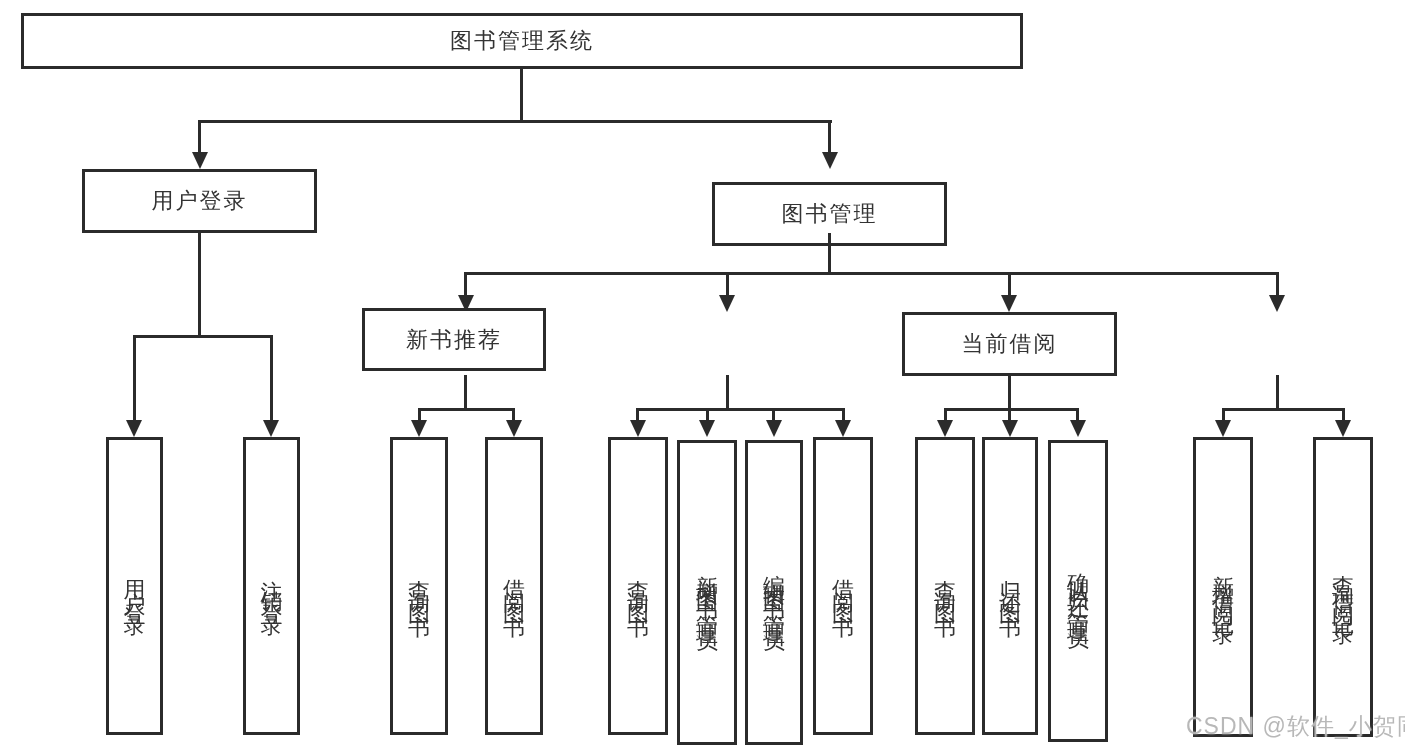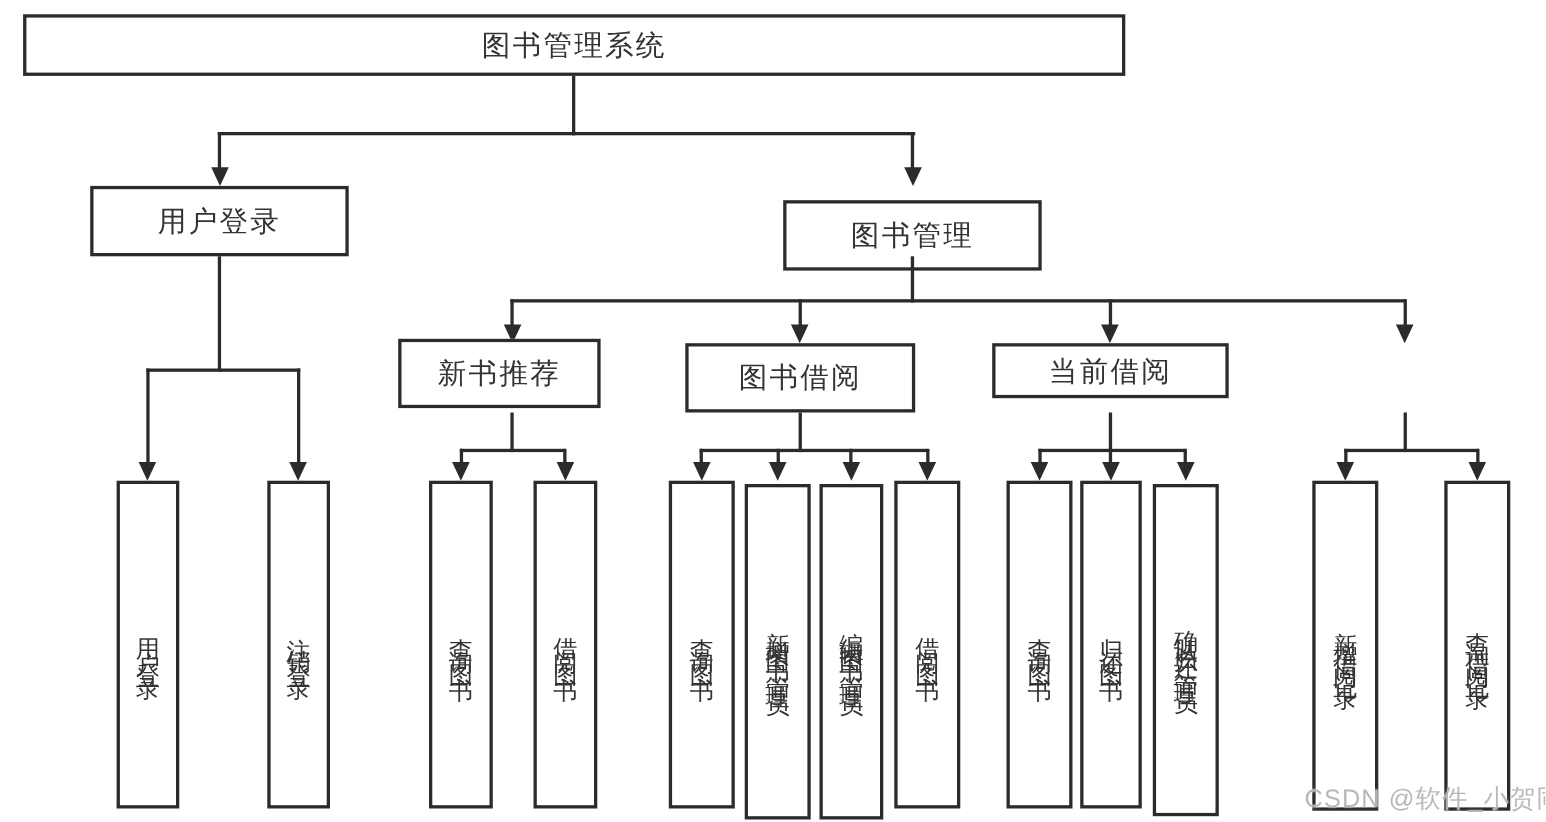--- a/index.html
+++ b/index.html
@@ -4,21 +4,21 @@
 <style>
   html,body { margin:0; padding:0; background:#ffffff; }
   .canvas {
     position:relative; width:1405px; height:747px; background:#ffffff;
     font-family:"Liberation Sans", sans-serif; overflow:hidden;
   }
   .box {
     position:absolute; box-sizing:border-box; background:#ffffff;
     border:3px solid #2b2b2b; display:flex; align-items:center; justify-content:center;
   }
-  .hbox span { font-size:26px; color:#333333; letter-spacing:2px; white-space:nowrap; }
+  .hbox span { font-size:22px; color:#333333; letter-spacing:2px; white-space:nowrap; }
   .vbox span {
     writing-mode:vertical-rl; font-size:22px; color:#333333; line-height:1;
   }
   .ls12 { letter-spacing:12px; }
   .ls10 { letter-spacing:10px; }
   .ls8  { letter-spacing:8px; }
   .line { position:absolute; background:#2b2b2b; }
   .arrow {
     position:absolute; width:0; height:0;
     border-left:8px solid transparent; border-right:8px solid transparent;
@@ -67,24 +67,21 @@
   <div class="line" style="left:726px;top:272px;width:3px;height:25px"></div>
   <div class="arrow" style="left:719px;top:295px"></div>
   <div class="line" style="left:1008px;top:272px;width:3px;height:25px"></div>
   <div class="arrow" style="left:1001px;top:295px"></div>
   <div class="line" style="left:1276px;top:272px;width:3px;height:25px"></div>
   <div class="arrow" style="left:1269px;top:295px"></div>
 
   <div class="box hbox" style="left:362px;top:308px;width:184px;height:63px">
     <span>新书推荐</span>
   </div>
-  <div class="box hbox" style="left:623px;top:312px;width:209px;height:63px">
-    <span>图书借阅</span>
-  </div>
-  <div class="box hbox" style="left:902px;top:312px;width:215px;height:50px">
+  <div class="box hbox" style="left:902px;top:312px;width:215px;height:64px">
     <span>当前借阅</span>
   </div>
 
   <div class="line" style="left:464px;top:375px;width:3px;height:36px"></div>
   <div class="line" style="left:418px;top:408px;width:96px;height:3px"></div>
   <div class="line" style="left:418px;top:408px;width:3px;height:14px"></div>
   <div class="arrow" style="left:411px;top:420px"></div>
   <div class="line" style="left:512px;top:408px;width:3px;height:14px"></div>
   <div class="arrow" style="left:506px;top:420px"></div>
 

